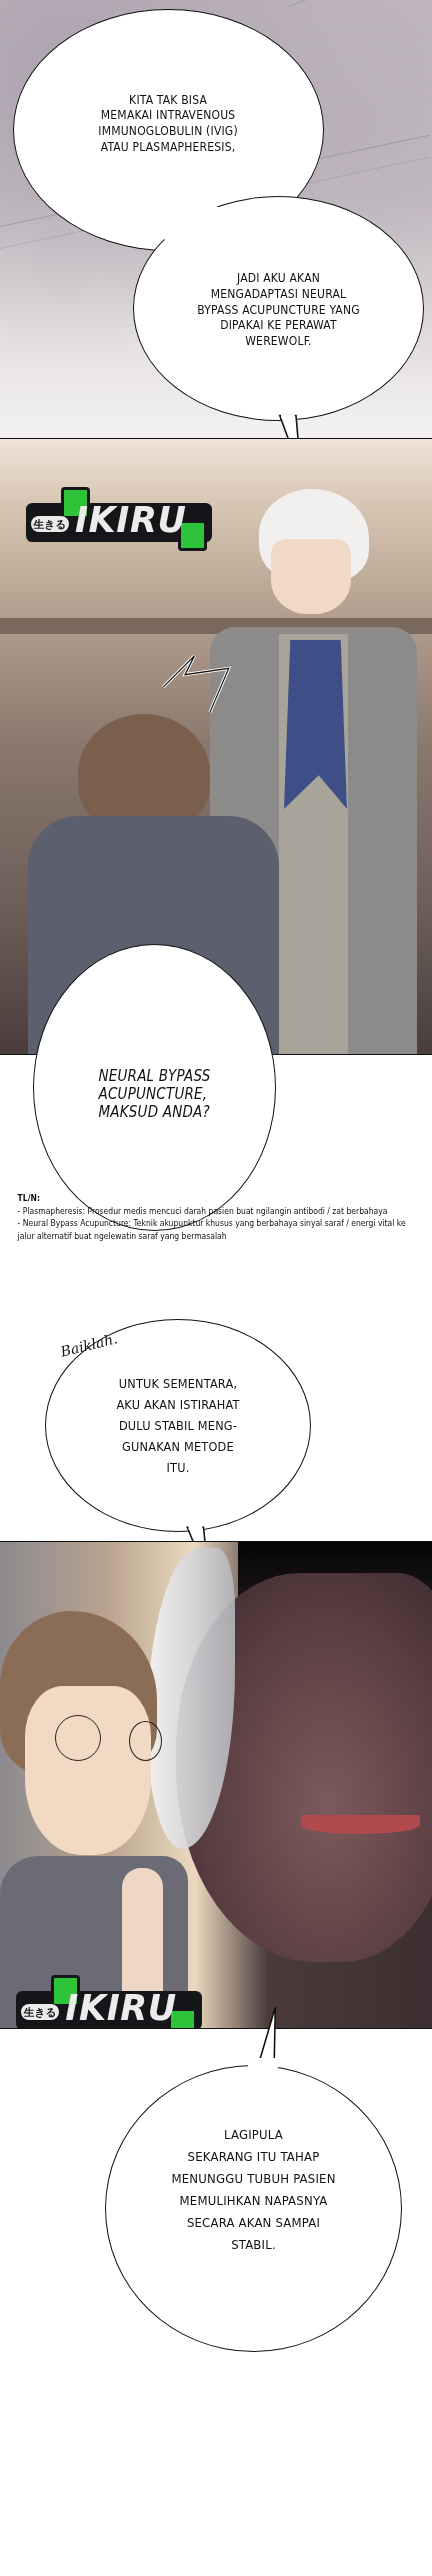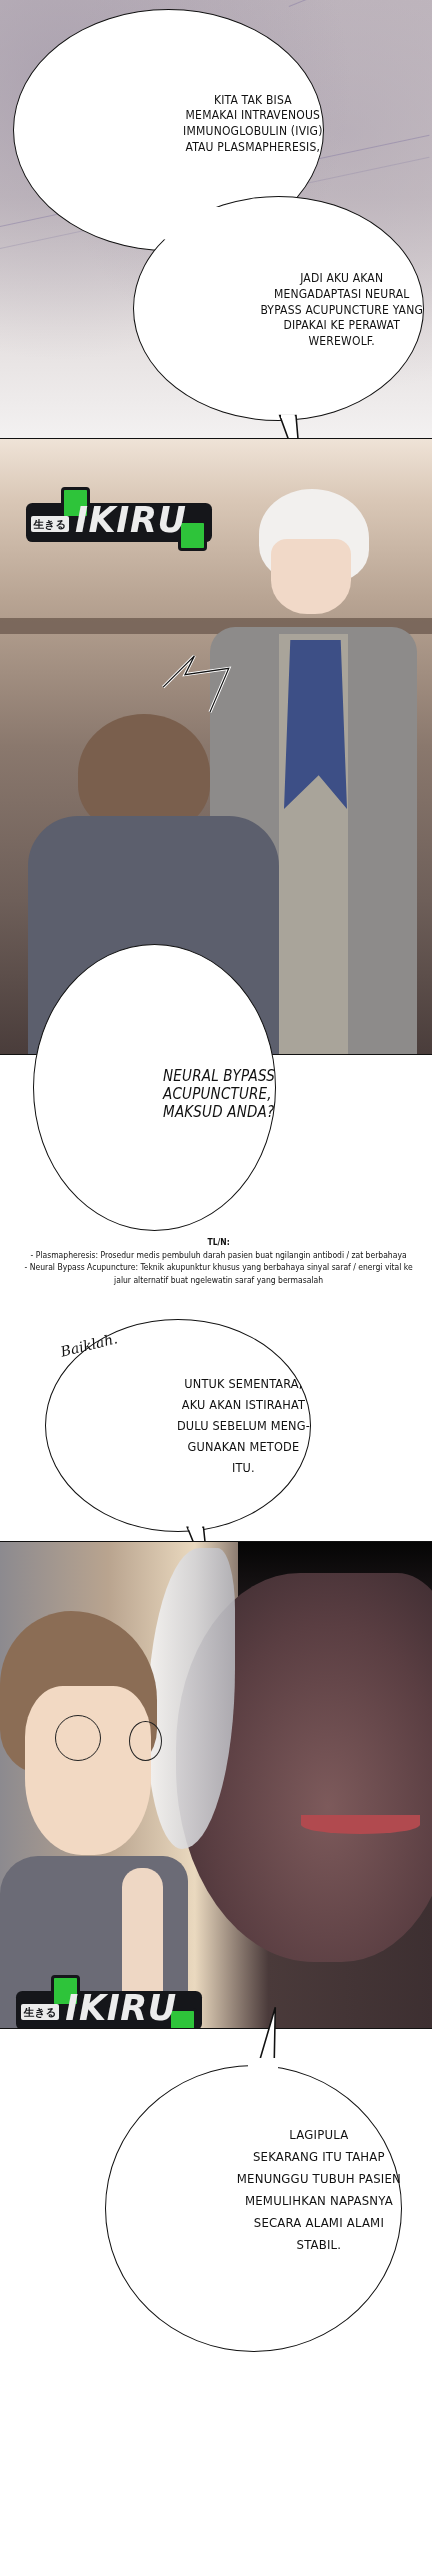--- a/index.html
+++ b/index.html
@@ -19,35 +19,35 @@
   .panel { left: 0; width: 433px; overflow: hidden; border-top: 1.9px solid #111; border-bottom: 1.9px solid #111; box-sizing: border-box; }
   .panel1 { top: 438px; height: 617px;
     background:
       linear-gradient(180deg, #efe3d7 0%, #d9c7b6 10%, #b8a493 26%, #8a786d 50%, #6e5f59 75%, #4a3d3b 100%); }
   .panel2 { top: 1541px; height: 488px;
     background:
       linear-gradient(90deg, #8c8a8f 0%, #b9a48f 25%, #ead9bf 45%, #4a3a3a 62%, #3d2f31 100%); }
 
   
   .bubble { position:absolute; background:#fff; border:1.6px solid #111; border-radius:50%;
-            display:flex; align-items:center; justify-content:flex-end; text-align:center; box-sizing:border-box; }
+            display:flex; align-items:center; justify-content:center; text-align:center; box-sizing:border-box; }
   .btext { font-family: "DejaVu Sans Condensed", "DejaVu Sans", sans-serif; font-weight: normal;
            color:#111; font-size:12px; line-height:15.7px; white-space: pre-line; letter-spacing: 0.2px; }
 
   
   .logo { position:absolute; height:60px; }
   .logo .plate { position:absolute; left:0; top:16.3px; height:39px; background:#15161a; border-radius:6.3px; }
   .logo .green1 { position:absolute; background:#2ec43a; border-radius:3.8px; border:3.1px solid #15161a; }
   .logo .jp { position:absolute; background:#ececec; color:#15161a; font-weight:bold; font-size:10.7px;
-              border-radius:2px; padding:0.6px 2.5px; line-height:15px; }
+              border-radius:8px; padding:0.6px 2.5px; line-height:15px; }
   .logo .word { position:absolute; color:#ececec; font-weight:900; font-style:italic; font-size:35px;
                 letter-spacing:0.6px; line-height:35px; font-family:"DejaVu Sans", sans-serif; }
 
   
-  .notes { left: 17.6px; top: 1236px; width: 402px; color:#111; font-family:"DejaVu Sans Condensed","DejaVu Sans", sans-serif; font-size:8.5px; line-height:12.6px;text-align:center; }
+  .notes { left: 17.6px; top: 1192px; width: 402px; color:#111; font-family:"DejaVu Sans Condensed","DejaVu Sans", sans-serif; font-size:8.5px; line-height:12.6px; }
   .notes p { margin:0; }
 
   .sfx { position:absolute; font-family:"DejaVu Serif", serif; font-style:italic; font-size:14px; color:#111; transform: rotate(-14deg); }
 
   
   .shape { position:absolute; }
 </style>
 </head>
 <body>
 
@@ -107,28 +107,28 @@
 </div>
 
 <div class="bubble" style="left:33px; top:944px; width:243px; height:287px;">
   <div class="btext" style="font-size:15px; line-height:18px; margin-top:12.6px; text-align:left;font-style:italic;">NEURAL BYPASS
 ACUPUNCTURE,
 MAKSUD ANDA?</div>
 </div>
 
 <div class="abs notes">
   <p style="font-weight:bold;">TL/N:</p>
-  <p>- Plasmapheresis: Prosedur medis pembuluh darah pasien buat ngilangin antibodi / zat berbahaya</p>
+  <p>- Plasmapheresis: Prosedur medis mencuci darah pasien buat ngilangin antibodi / zat berbahaya</p>
   <p>- Neural Bypass Acupuncture: Teknik akupunktur khusus yang berbahaya sinyal saraf / energi vital ke jalur alternatif buat ngelewatin saraf yang bermasalah</p>
 </div>
 
 <div class="bubble" style="left:45px; top:1319px; width:266px; height:213px;">
   <div class="btext" style="font-size:12.6px; line-height:21px;">UNTUK SEMENTARA,
 AKU AKAN ISTIRAHAT
-DULU SEBELUM MENG-
+DULU STABIL MENG-
 GUNAKAN METODE
 ITU.</div>
 </div>
 <div class="sfx" style="left:60px; top:1337px;">Baiklah.</div>
 <svg class="abs" style="left:186px; top:1526px;" width="25" height="56" viewBox="0 0 40 90">
   <polygon points="2,2 28,2 37,88" fill="#fff" stroke="#111" stroke-width="2.5"></polygon>
   <rect x="4" y="0" width="22" height="6" fill="#fff"></rect>
 </svg>
 
 <div class="abs panel panel2">
@@ -156,17 +156,17 @@
 </div>
 
 <svg class="abs" style="left:250px; top:2006px;" width="28" height="69" viewBox="0 0 44 110">
   <polygon points="40,2 10,104 38,104" fill="#fff" stroke="#111" stroke-width="2.5"></polygon>
 </svg>
 <div class="bubble" style="left:105px; top:2065px; width:297px; height:287px;">
   <div class="btext" style="font-size:13px; line-height:22px; margin-top:-38px;">LAGIPULA
 SEKARANG ITU TAHAP
 MENUNGGU TUBUH PASIEN
 MEMULIHKAN NAPASNYA
-SECARA ALAMI ALAMI
+SECARA AKAN SAMPAI
 STABIL.</div>
 </div>
 <div class="abs" style="left:248px; top:2058px; width:30px; height:12.6px; background:#fff;"></div>
 
 
 </body></html>

